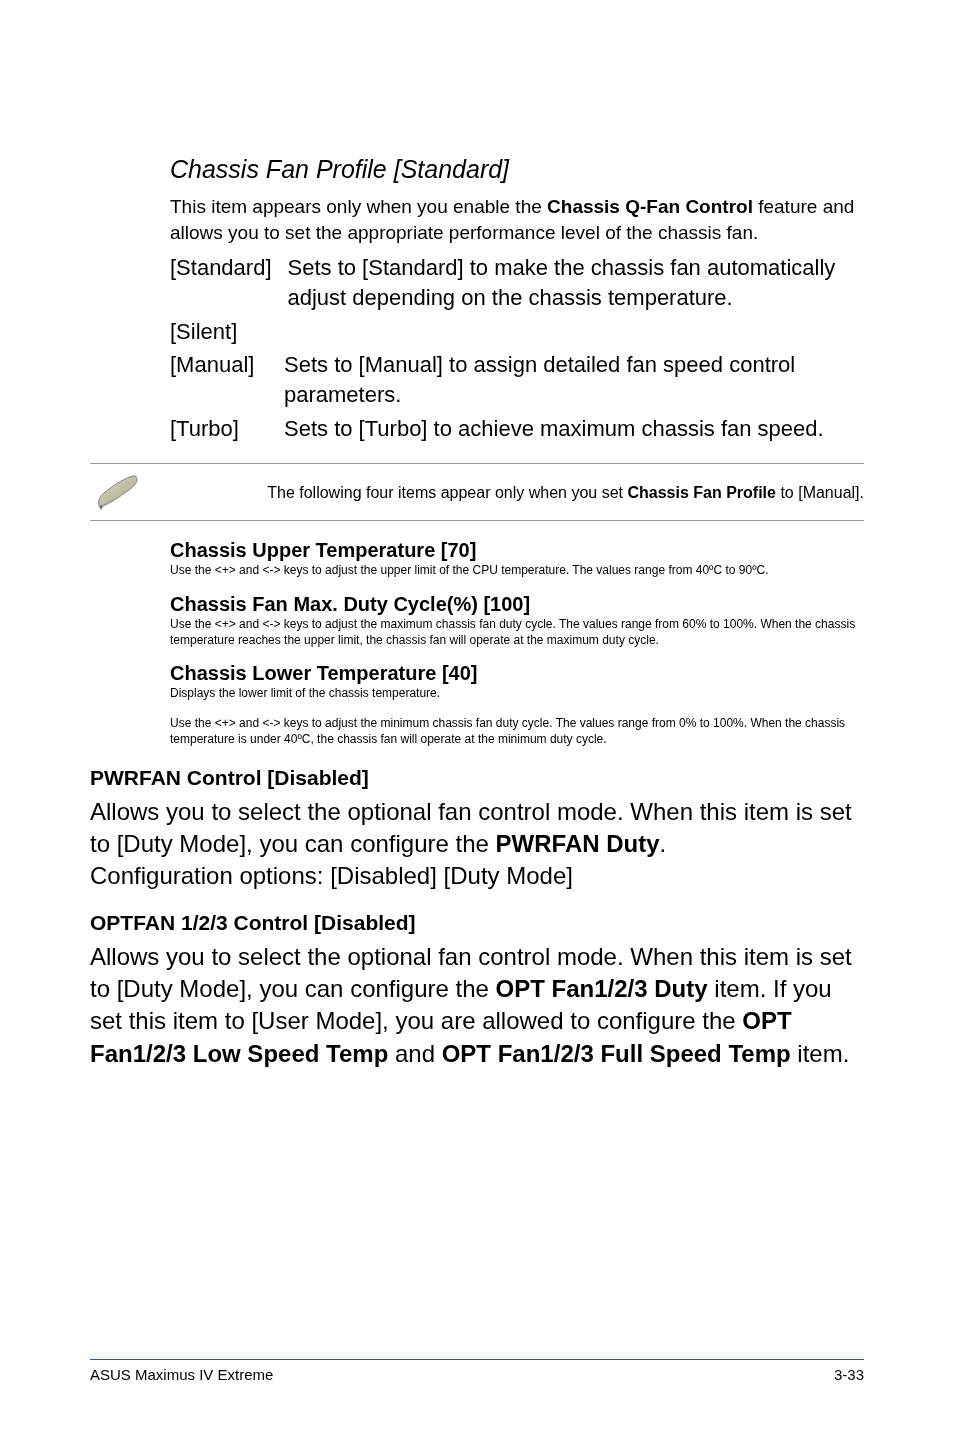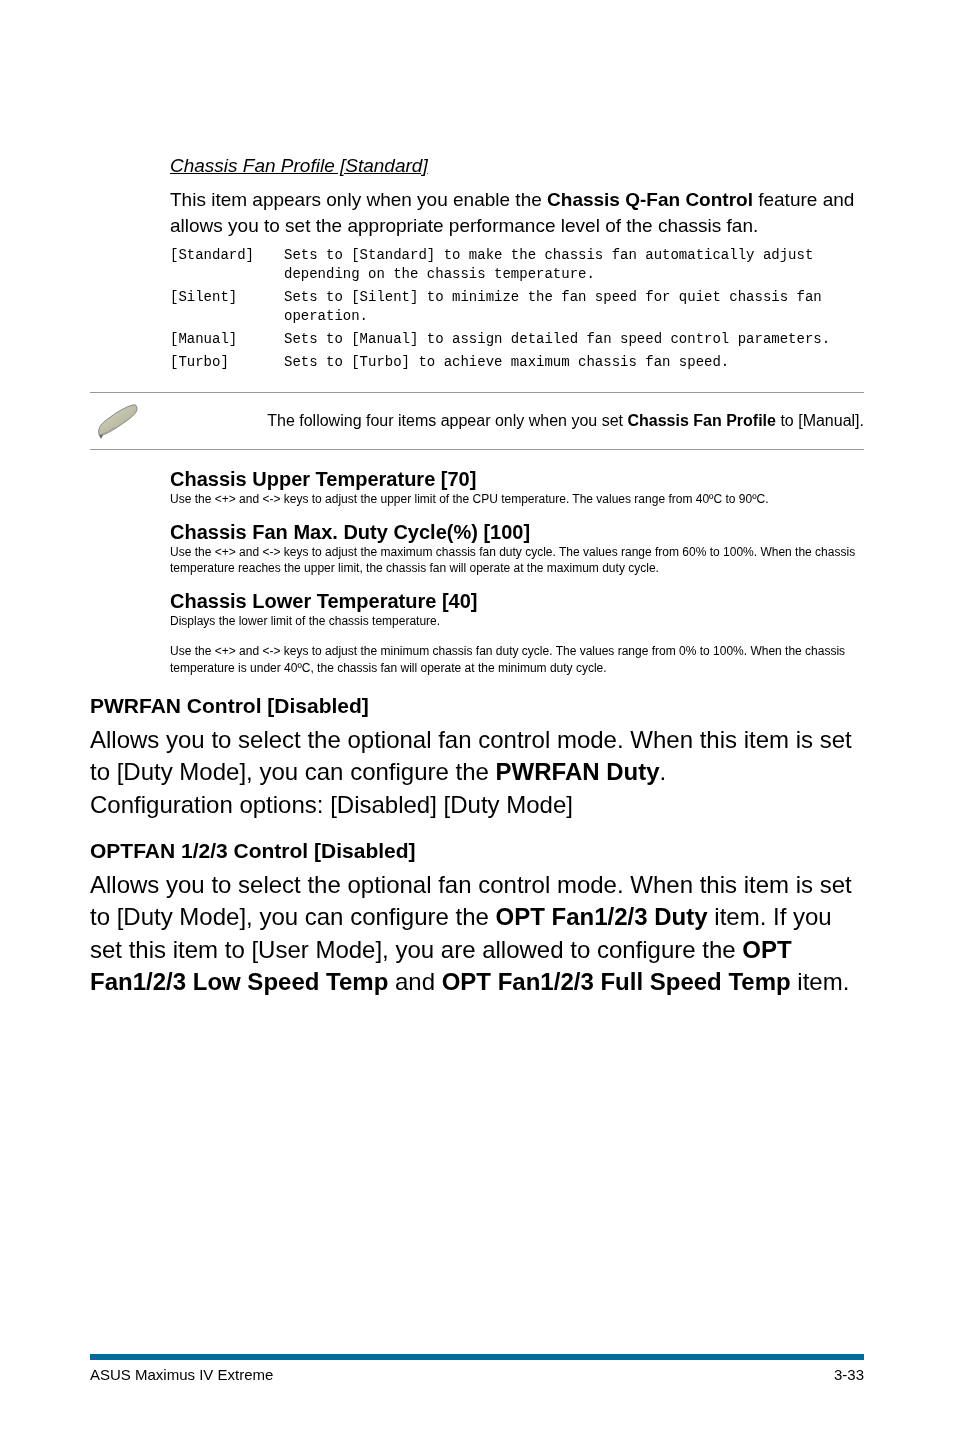--- a/index.html
+++ b/index.html
@@ -13,39 +13,37 @@
     background: #ffffff;
     font-family: Arial, Helvetica, sans-serif;
     color: #000000;
     position: relative;
     padding: 155px 90px 60px 90px;
   }
   .content {
     padding-left: 80px;
   }
   .underline-italic {
-    text-decoration: underline;
     font-style: italic;
-    font-size: 19px;
+    font-size: 25px;
     margin-bottom: 10px;
   }
   .body-text {
     font-size: 19px;
     line-height: 1.35;
     margin-bottom: 8px;
   }
   .bold {
     font-weight: bold;
   }
   .option-row {
     display: flex;
-    font-size: 14px;
+    font-size: 22px;
     line-height: 1.35;
     margin-bottom: 4px;
-    font-family: Liberation Mono, monospace;
   }
   .option-label {
     flex: 0 0 98px;
   }
   .option-desc {
     flex: 1;
     margin-left: 16px;
   }
   .note-block {
     display: flex;
@@ -92,21 +90,21 @@
     font-size: 24px;
     line-height: 1.35;
     margin-left: -80px;
     margin-bottom: 6px;
   }
   .footer {
     position: absolute;
     bottom: 55px;
     left: 90px;
     right: 90px;
-    border-top: 6px solid #0369a1;
+    border-top: 1px solid #0369a1;
     display: flex;
     justify-content: space-between;
     font-size: 15px;
     padding-top: 6px;
   }
 </style>
 </head>
 <body>
 
 <div class="content">
@@ -117,21 +115,20 @@
     <span>This item appears only when you enable the </span><span class="bold">Chassis Q-Fan Control</span><span> feature and allows you to set the appropriate performance level of the chassis fan.</span>
   </div>
 
   <div class="option-row">
     <div class="option-label">[Standard]</div>
     <div class="option-desc">Sets to [Standard] to make the chassis fan automatically adjust depending on the chassis temperature.</div>
   </div>
 
   <div class="option-row">
     <div class="option-label">[Silent]</div>
-    <div class="option-desc">Sets to [Silent] to minimize the fan speed for quiet chassis fan operation.</div>
   </div>
 
   <div class="option-row">
     <div class="option-label">[Manual]</div>
     <div class="option-desc">Sets to [Manual] to assign detailed fan speed control parameters.</div>
   </div>
 
   <div class="option-row">
     <div class="option-label">[Turbo]</div>
     <div class="option-desc">Sets to [Turbo] to achieve maximum chassis fan speed.</div>

